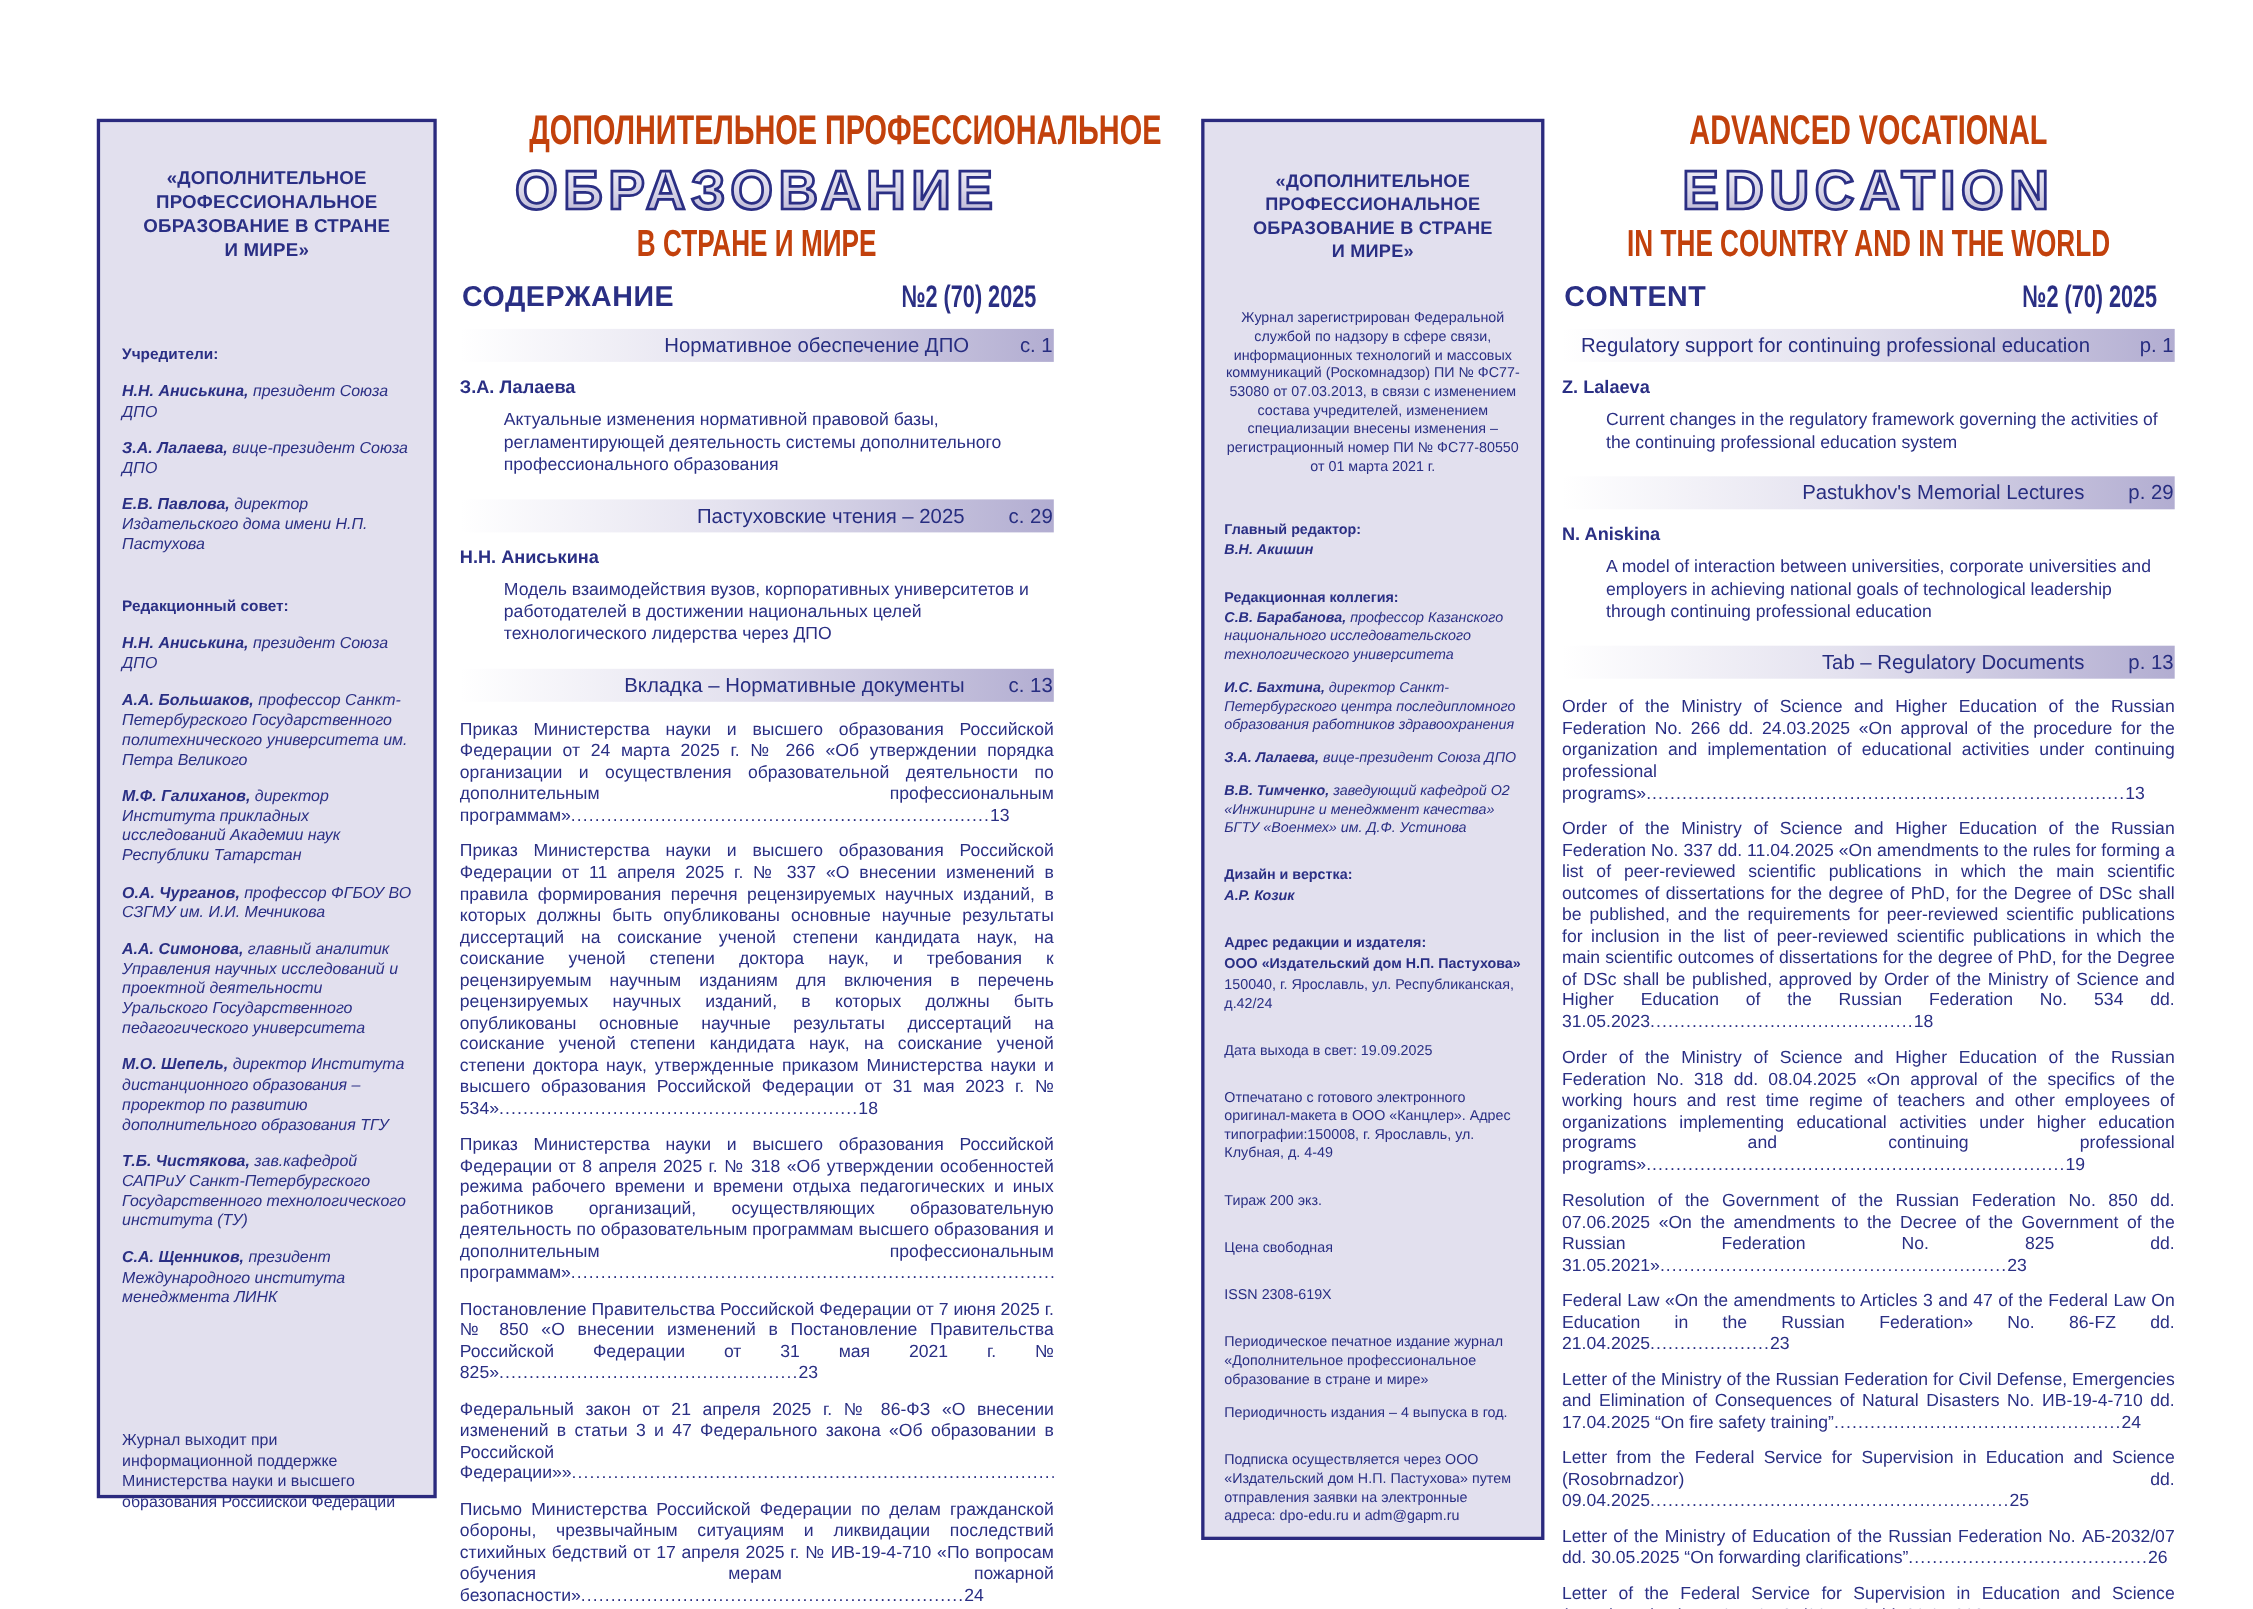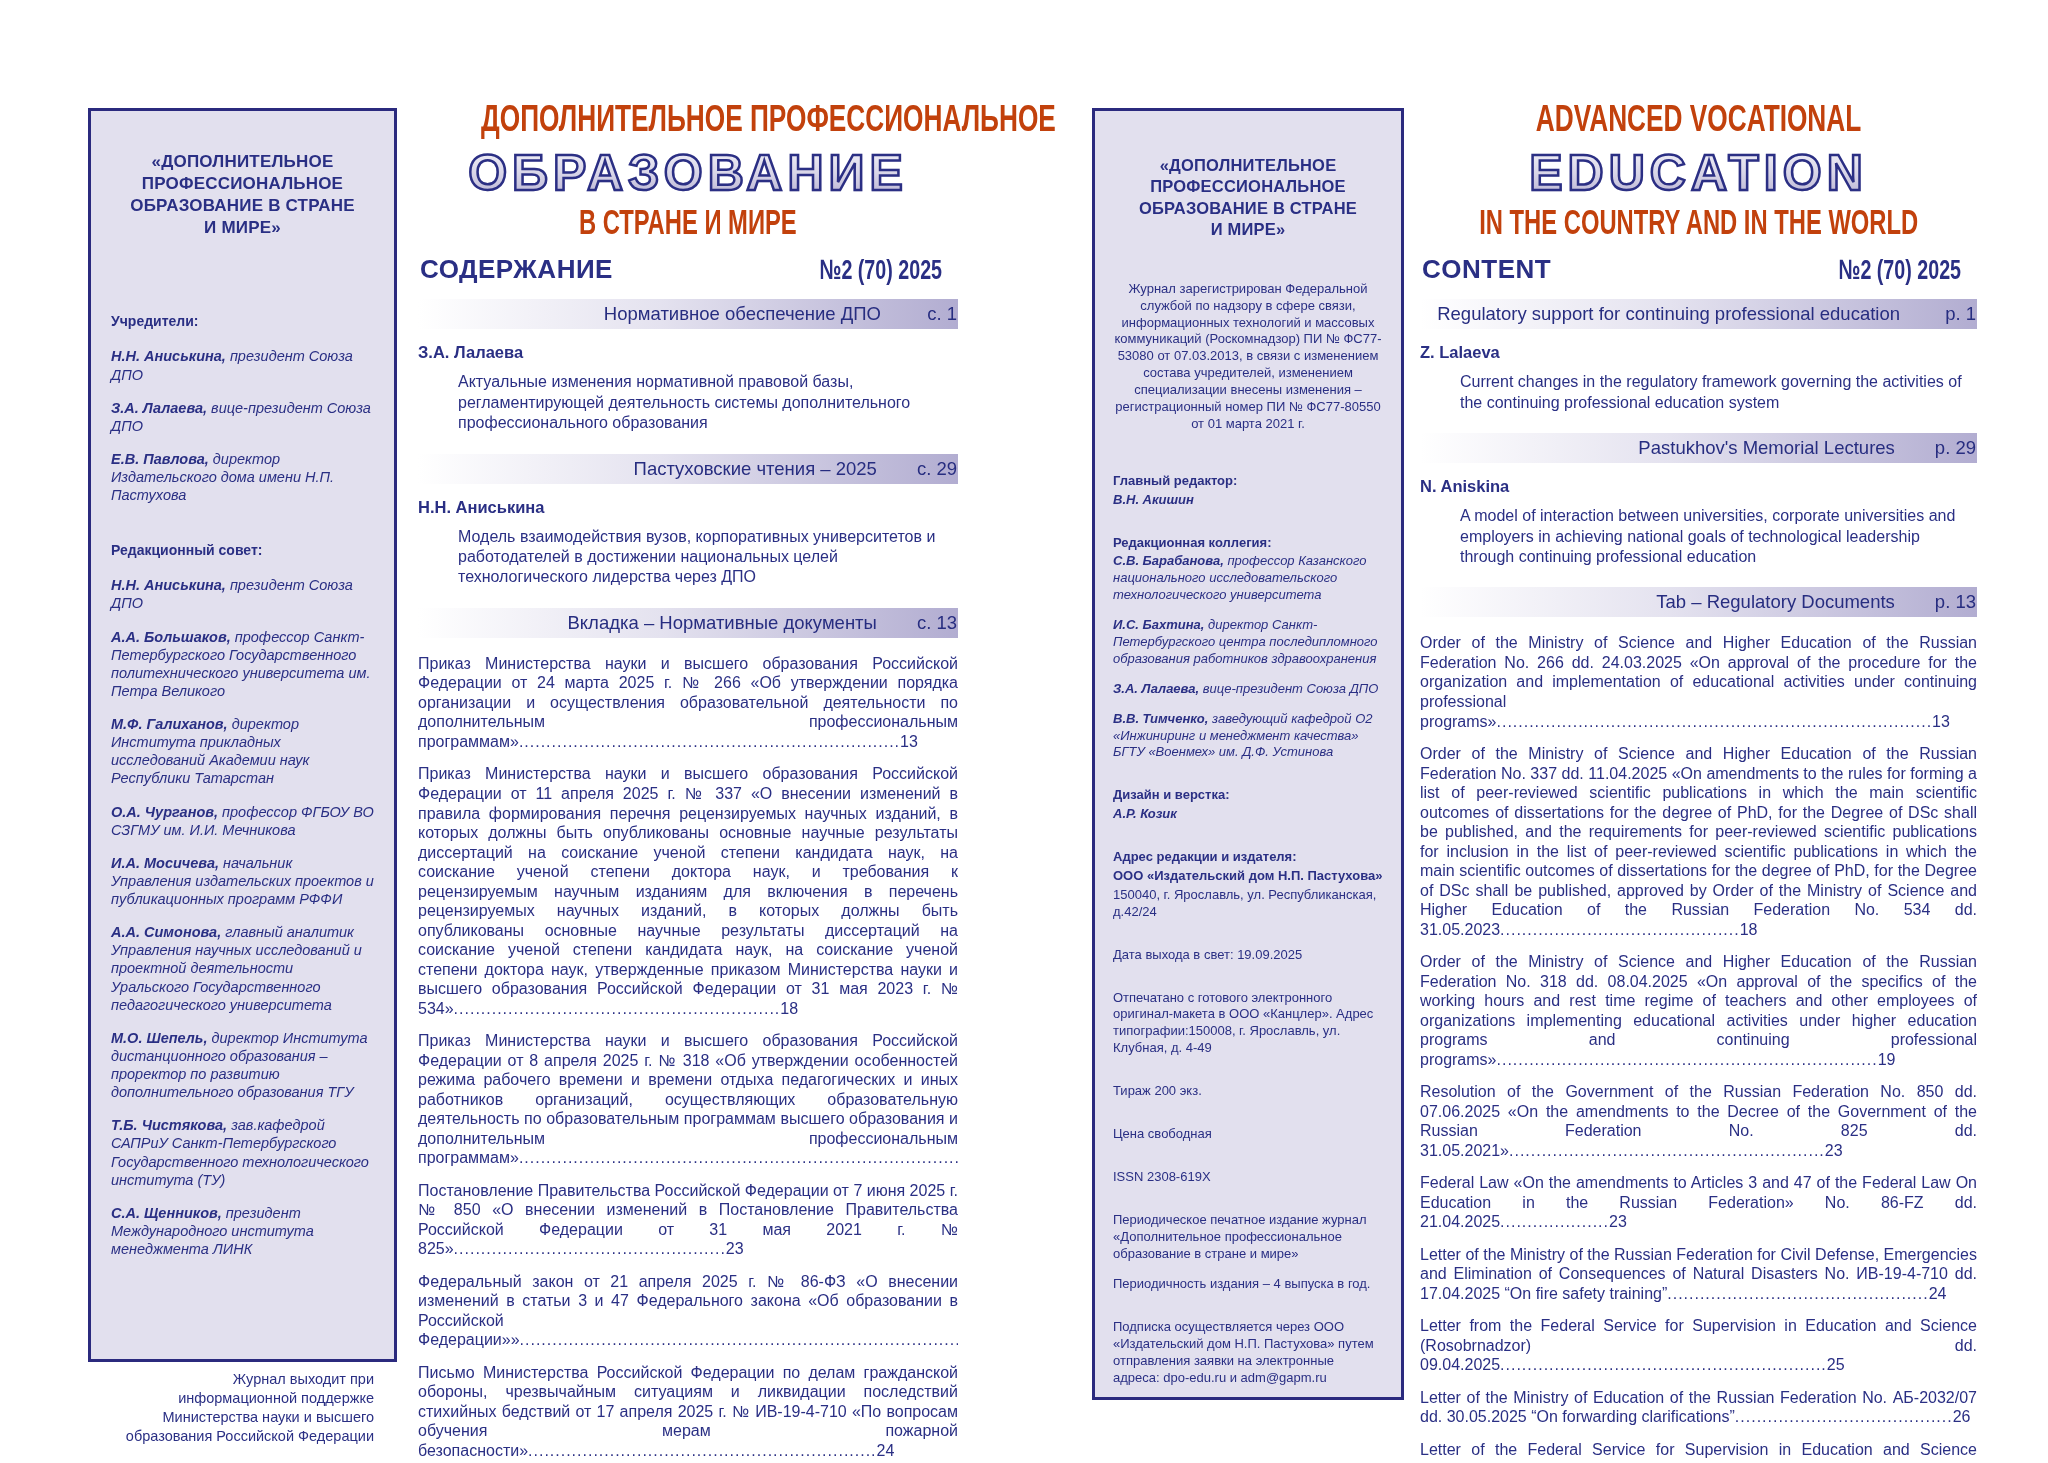--- a/index.html
+++ b/index.html
@@ -17,21 +17,21 @@
   .box-title { font-weight:bold; font-size:17px; line-height:1.3; text-align:center;
                letter-spacing:.2px; }
   .box-left .box-title { margin:6px 14px 74px; }
   .box-mid  .box-title { margin:14px 20px 40px; font-size:16.5px; }
 
   .bx-heading { font-weight:bold; font-size:14px; margin:0 0 18px; }
   .bx-entry   { font-size:14.5px; font-style:italic; line-height:1.25; margin:0 0 15px; }
   .bx-entry b { font-style:italic; }
   .council-gap { margin-top:38px; }
 
-  .support-note { text-align:right; font-size:14.5px; line-height:1.3; margin-top:112px; }
+  .support-note { text-align:left; font-size:14.5px; line-height:1.3; margin-top:112px; }
 
   .box-mid p { font-size:13px; line-height:1.3; margin:0 0 14px; }
   .reg-note  { text-align:center; margin-bottom:40px !important; }
   .bm-h  { font-weight:bold; margin-bottom:2px !important; }
   .bm-bi { font-weight:bold; font-style:italic; }
   .bm-gap { margin-top:26px !important; }
   .bm-entry { font-style:italic; margin-bottom:13px !important; }
   .bm-entry b { font-style:italic; }
 
   
@@ -90,21 +90,20 @@
     <div>
 
         <p class="bx-entry"><b>Н.Н. Аниськина,</b><span> президент Союза ДПО</span></p>
 
         <p class="bx-entry"><b>А.А. Большаков,</b><span> профессор Санкт-Петербургского Государственного политехнического университета им. Петра Великого</span></p>
 
         <p class="bx-entry"><b>М.Ф. Галиханов,</b><span> директор Института прикладных исследований Академии наук Республики Татарстан</span></p>
 
         <p class="bx-entry"><b>О.А. Чурганов,</b><span> профессор ФГБОУ ВО СЗГМУ им. И.И. Мечникова</span></p>
 
-        <p class="bx-entry"><b>И.А. Мосичева,</b><span> начальник Управления издательских проектов и публикационных программ РФФИ</span></p>
 
         <p class="bx-entry"><b>А.А. Симонова,</b><span> главный аналитик Управления научных исследований и проектной деятельности Уральского Государственного педагогического университета</span></p>
 
         <p class="bx-entry"><b>М.О. Шепель,</b><span> директор Института дистанционного образования – проректор по развитию дополнительного образования ТГУ</span></p>
 
         <p class="bx-entry"><b>Т.Б. Чистякова,</b><span> зав.кафедрой САПРиУ Санкт-Петербургского Государственного технологического института (ТУ)</span></p>
 
         <p class="bx-entry"><b>С.А. Щенников,</b><span> президент Международного института менеджмента ЛИНК</span></p>
       </div>
     <p class="support-note">Журнал выходит при информационной поддержке Министерства науки и высшего образования Российской Федерации</p>

